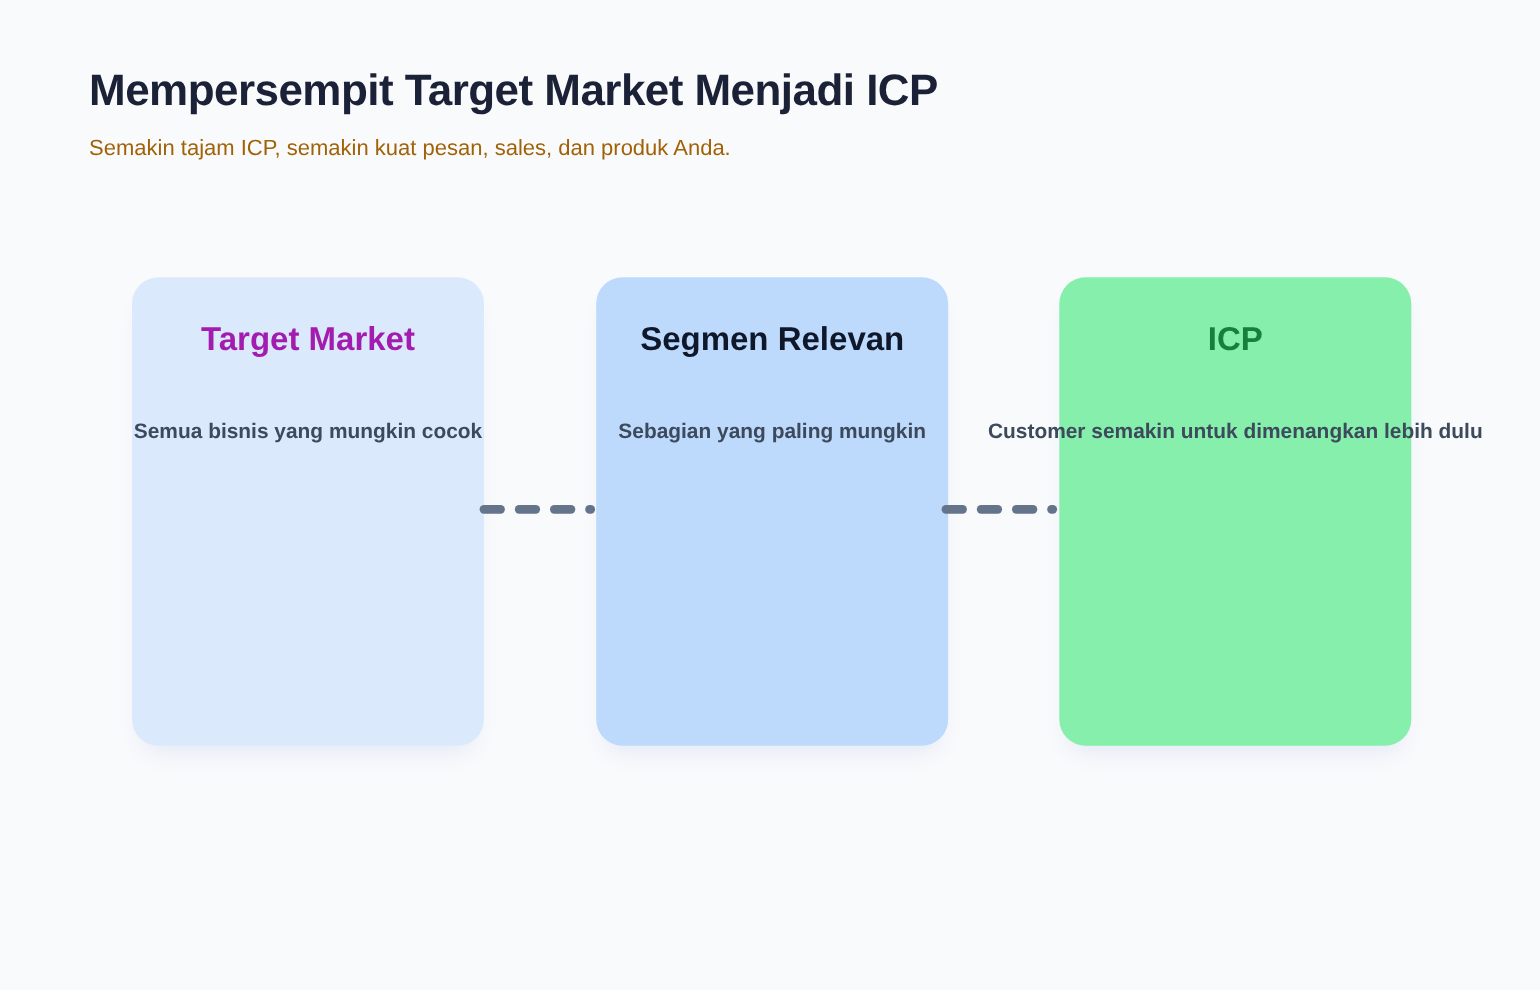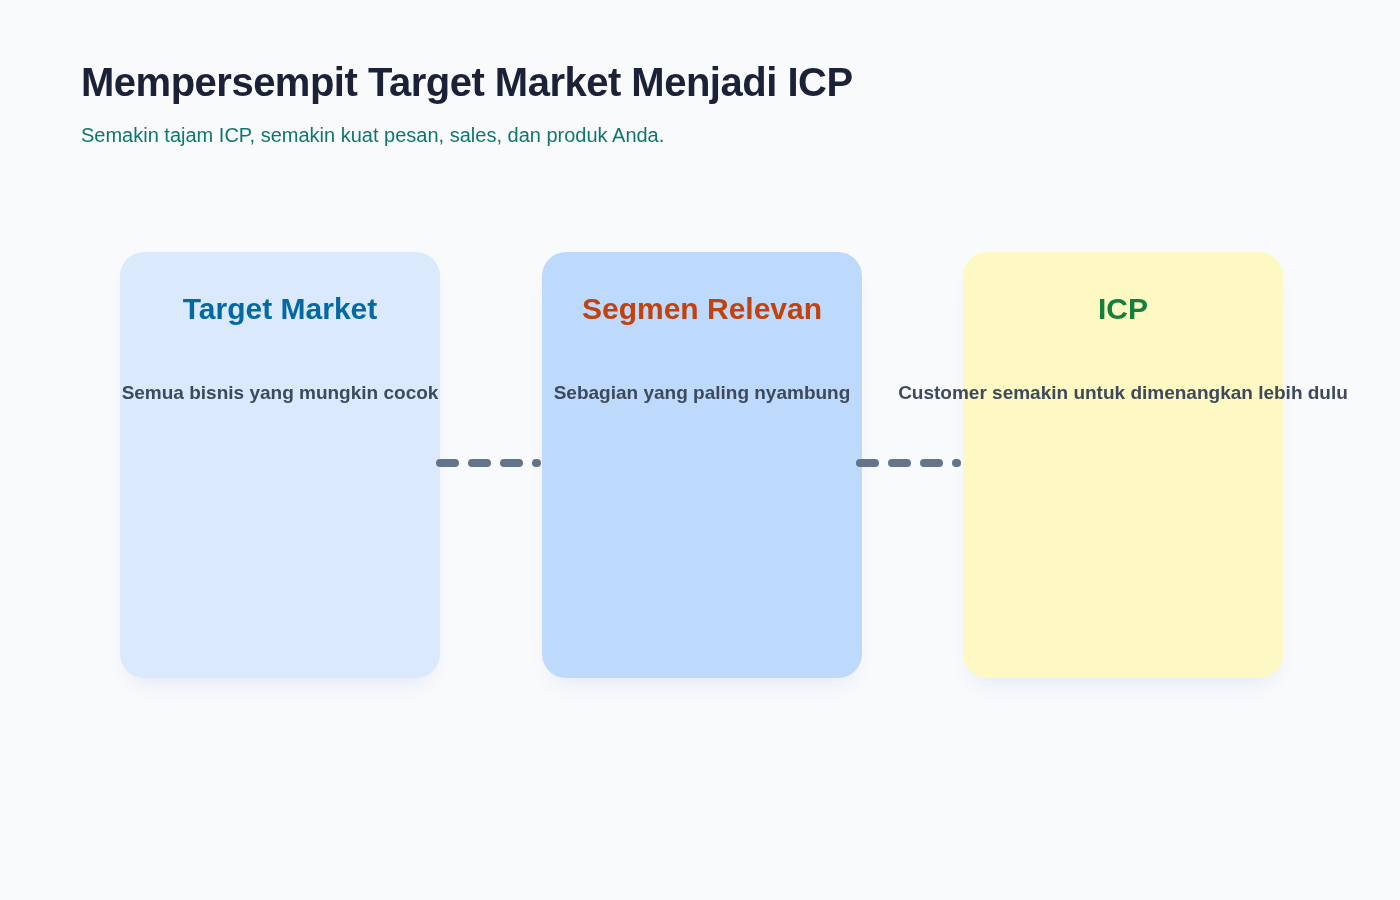--- a/index.html
+++ b/index.html
@@ -30,44 +30,44 @@
     color: #1b2136;
     white-space: nowrap;
   }
   .page-subtitle {
     position: absolute;
     left: 81px;
     top: 124px;
     margin: 0;
     font-size: 20px;
     font-weight: 400;
-    color: #0f766e;
+    color: #a16207;
     white-space: nowrap;
   }
   .stage-card {
     position: absolute;
     top: 252px;
     width: 320px;
     height: 426px;
     border-radius: 24px;
     box-shadow: 0 14px 22px -10px rgba(30, 64, 175, 0.10);
   }
   .stage-card.pos-0 { left: 120px; background: #dbe9fd; }
   .stage-card.pos-1 { left: 542px; background: #bdd9fc; }
-  .stage-card.pos-2 { left: 963px; background: #fef9c3; }
+  .stage-card.pos-2 { left: 963px; background: #86efac; }
   .stage-title {
     margin: 0;
     padding-top: 40px;
     text-align: center;
     font-size: 30px;
     font-weight: 700;
     white-space: nowrap;
   }
-  .pos-0 .stage-title { color: #0369a1; }
-  .pos-1 .stage-title { color: #c2410c; }
+  .pos-0 .stage-title { color: #a21caf; }
+  .pos-1 .stage-title { color: #0f172a; }
   .pos-2 .stage-title { color: #15803d; }
   .stage-desc {
     position: absolute;
     top: 130px;
     left: 50%;
     transform: translateX(-50%);
     margin: 0;
     font-size: 19px;
     font-weight: 700;
     color: #3d4a5c;
@@ -114,21 +114,21 @@
 
   <div class="connector c-0">
     <span class="dash"></span>
     <span class="dash"></span>
     <span class="dash"></span>
     <span class="dot"></span>
   </div>
 
   <section class="stage-card pos-1">
     <h2 class="stage-title">Segmen Relevan</h2>
-    <p class="stage-desc">Sebagian yang paling nyambung</p>
+    <p class="stage-desc">Sebagian yang paling mungkin</p>
   </section>
 
   <div class="connector c-1">
     <span class="dash"></span>
     <span class="dash"></span>
     <span class="dash"></span>
     <span class="dot"></span>
   </div>
 
   <section class="stage-card pos-2">

